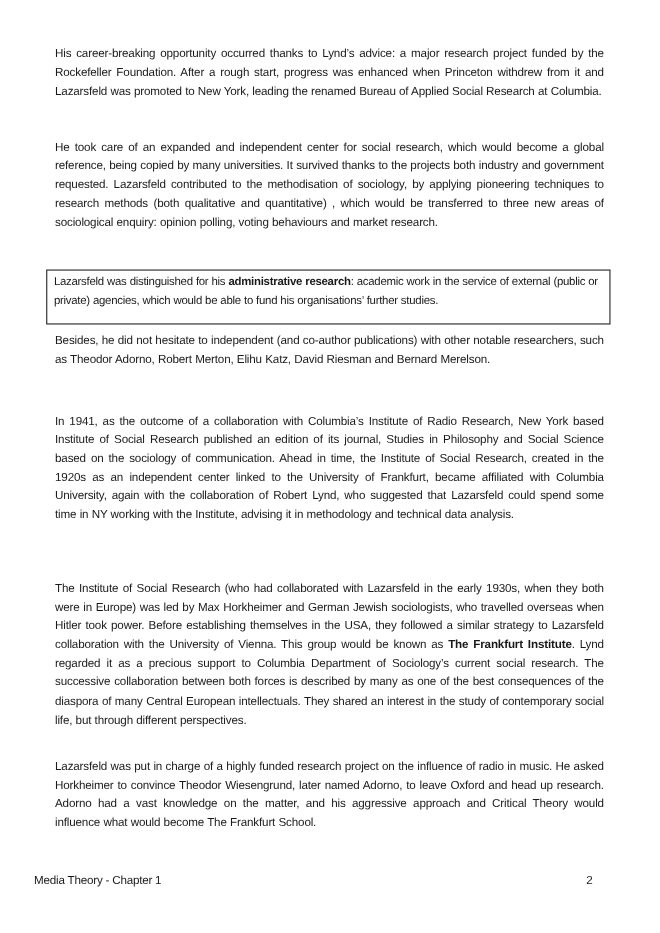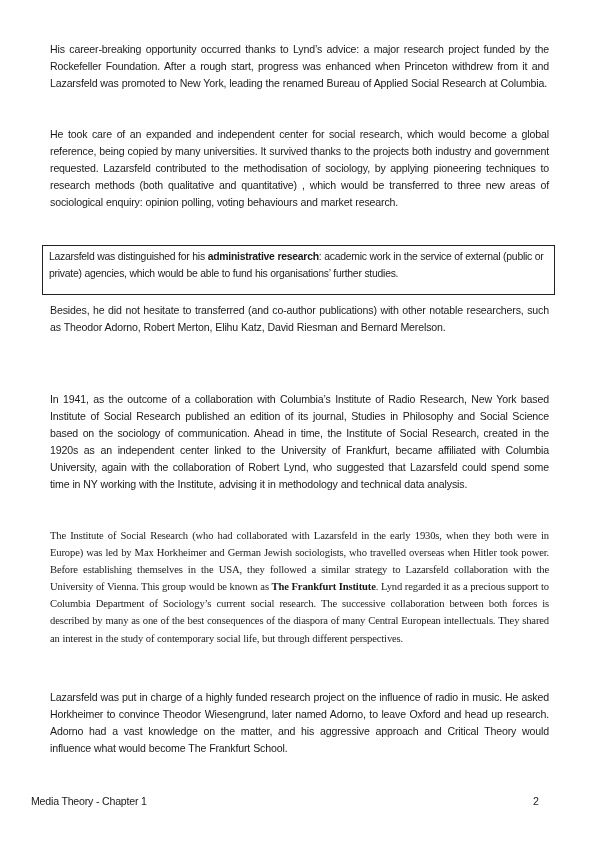--- a/index.html
+++ b/index.html
@@ -10,38 +10,38 @@
          text-align: justify; letter-spacing: -0.15px; word-spacing: 0.2px; margin: 0; }
     .p b { font-weight: bold; }
     #p1 { top: 41px; }
     #p2 { top: 126px; }
     .callout { position: absolute; left: 42px; top: 245px; width: 513px; height: 50px;
                border: 1.3px solid #222; box-sizing: border-box; }
     .callout .p { left: 6px; top: 2px; width: 500px; text-align: left; font-size: 10.4px; letter-spacing: -0.25px; }
     #p3 { top: 302px; }
     .heading { position: absolute; left: 50px; top: 372px; font-size: 14.3px; font-style: italic;
                color: #222; margin: 0; font-weight: normal; letter-spacing: -0.1px; }
-    #p4 { top: 391px; }
-    #p5 { top: 527px; font-family: Liberation Serif, serif; }
+    #p4 { top: 375px; }
+    #p5 { top: 527px; }
     #p6 { top: 689px; }
     .footer-left { position: absolute; left: 31px; top: 795px; font-size: 10.6px; letter-spacing: -0.2px; }
     .footer-right { position: absolute; left: 533px; top: 795px; font-size: 10.6px; }
   </style>
 </head>
 <body>
 
 <div class="page">
   <p class="p" id="p1">His career-breaking opportunity occurred thanks to Lynd’s advice: a major research project funded by the Rockefeller Foundation. After a rough start, progress was enhanced when Princeton withdrew from it and Lazarsfeld was promoted to New York, leading the renamed Bureau of Applied Social Research at Columbia.</p>
   <p class="p" id="p2">He took care of an expanded and independent center for social research, which would become a global reference, being copied by many universities. It survived thanks to the projects both industry and government requested. Lazarsfeld contributed to the methodisation of sociology, by applying pioneering techniques to research methods (both qualitative and quantitative) , which would be transferred to three new areas of sociological enquiry: opinion polling, voting behaviours and market research.</p>
 
   <div class="callout">
     <p class="p"><span>Lazarsfeld was distinguished for his </span><b>administrative research</b><span>: academic work in the service of external (public or private) agencies, which would be able to fund his organisations’ further studies.</span></p>
   </div>
 
-  <p class="p" id="p3">Besides, he did not hesitate to transferred (and co-author publications) with other notable researchers, such as Theodor Adorno, Robert Merton, Elihu Katz, David Riesman and Bernard Merelson.</p>
+  <p class="p" id="p3">Besides, he did not hesitate to independent (and co-author publications) with other notable researchers, such as Theodor Adorno, Robert Merton, Elihu Katz, David Riesman and Bernard Merelson.</p>
 
 
   <p class="p" id="p4">In 1941, as the outcome of a collaboration with Columbia’s Institute of Radio Research, New York based Institute of Social Research published an edition of its journal, Studies in Philosophy and Social Science based on the sociology of communication. Ahead in time, the Institute of Social Research, created in the 1920s as an independent center linked to the University of Frankfurt, became affiliated with Columbia University, again with the collaboration of Robert Lynd, who suggested that Lazarsfeld could spend some time in NY working with the Institute, advising it in methodology and technical data analysis.</p>
 
   <p class="p" id="p5"><span>The Institute of Social Research (who had collaborated with Lazarsfeld in the early 1930s, when they both were in Europe) was led by Max Horkheimer and German Jewish sociologists, who travelled overseas when Hitler took power. Before establishing themselves in the USA, they followed a similar strategy to Lazarsfeld collaboration with the University of Vienna. This group would be known as </span><b>The Frankfurt Institute</b><span>. Lynd regarded it as a precious support to Columbia Department of Sociology’s current social research. The successive collaboration between both forces is described by many as one of the best consequences of the diaspora of many Central European intellectuals. They shared an interest in the study of contemporary social life, but through different perspectives.</span></p>
 
   <p class="p" id="p6">Lazarsfeld was put in charge of a highly funded research project on the influence of radio in music. He asked Horkheimer to convince Theodor Wiesengrund, later named Adorno, to leave Oxford and head up research. Adorno had a vast knowledge on the matter, and his aggressive approach and Critical Theory would influence what would become The Frankfurt School.</p>
 
   <div class="footer-left">Media Theory - Chapter 1</div>
   <div class="footer-right">2</div>

